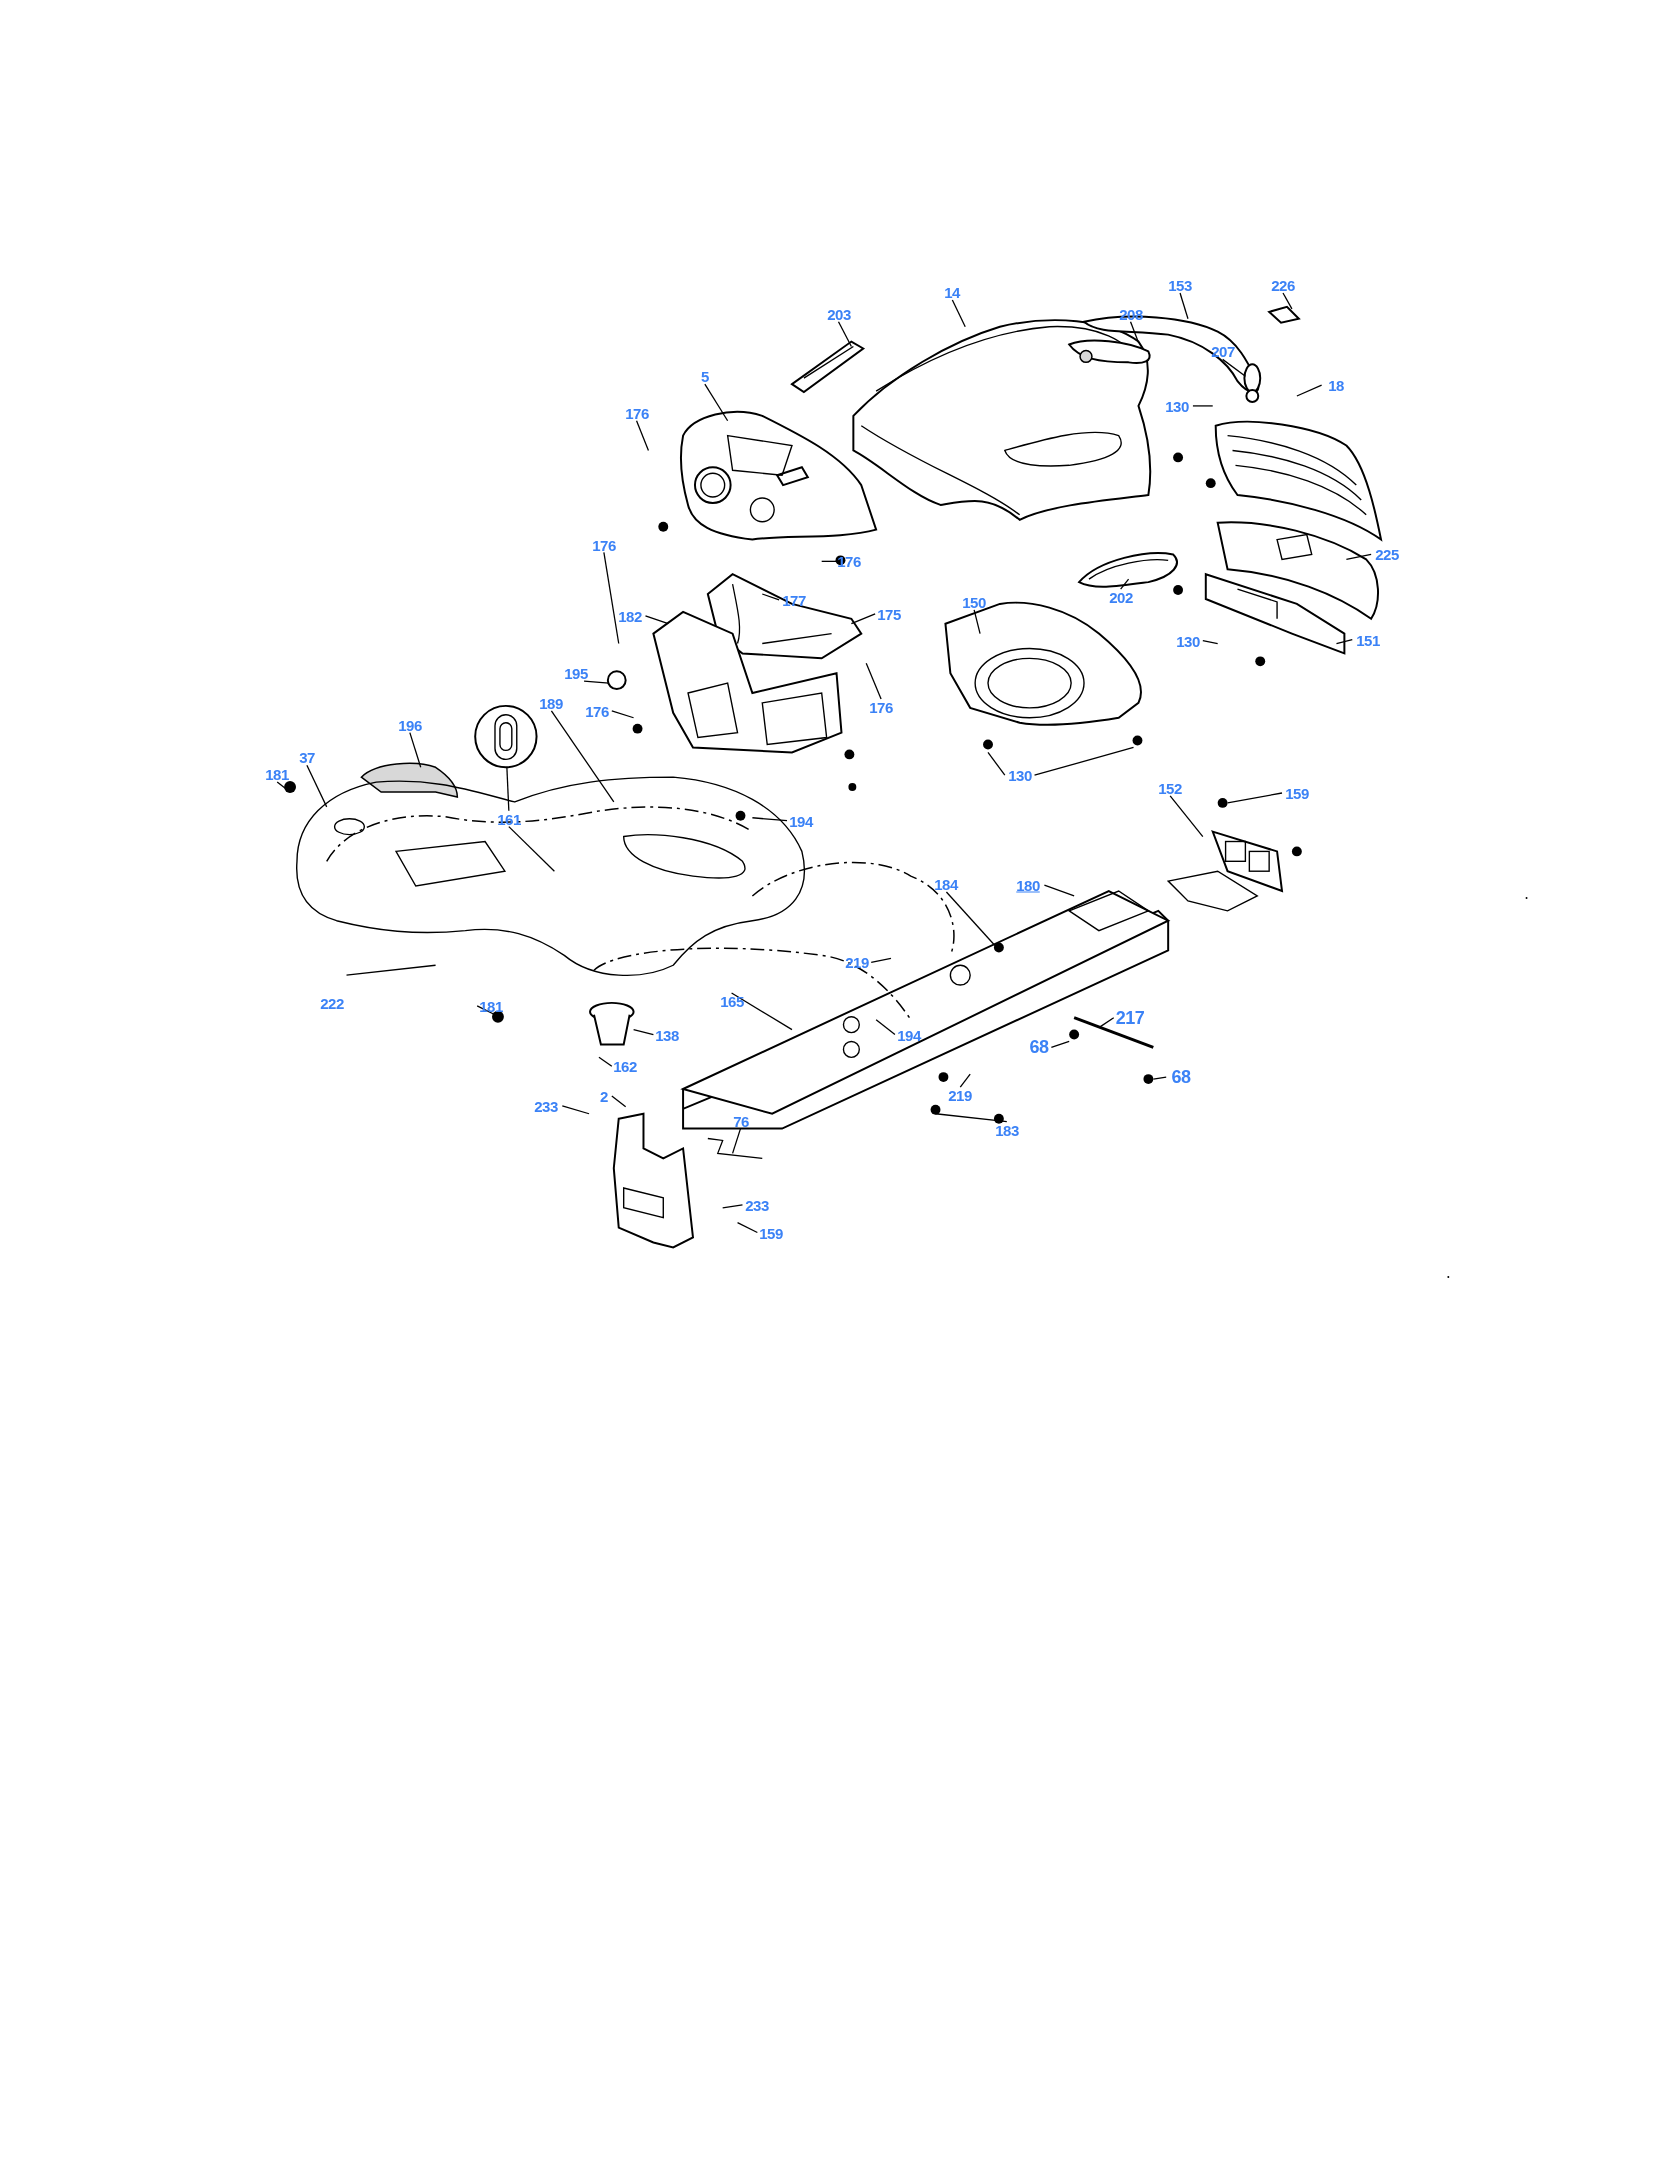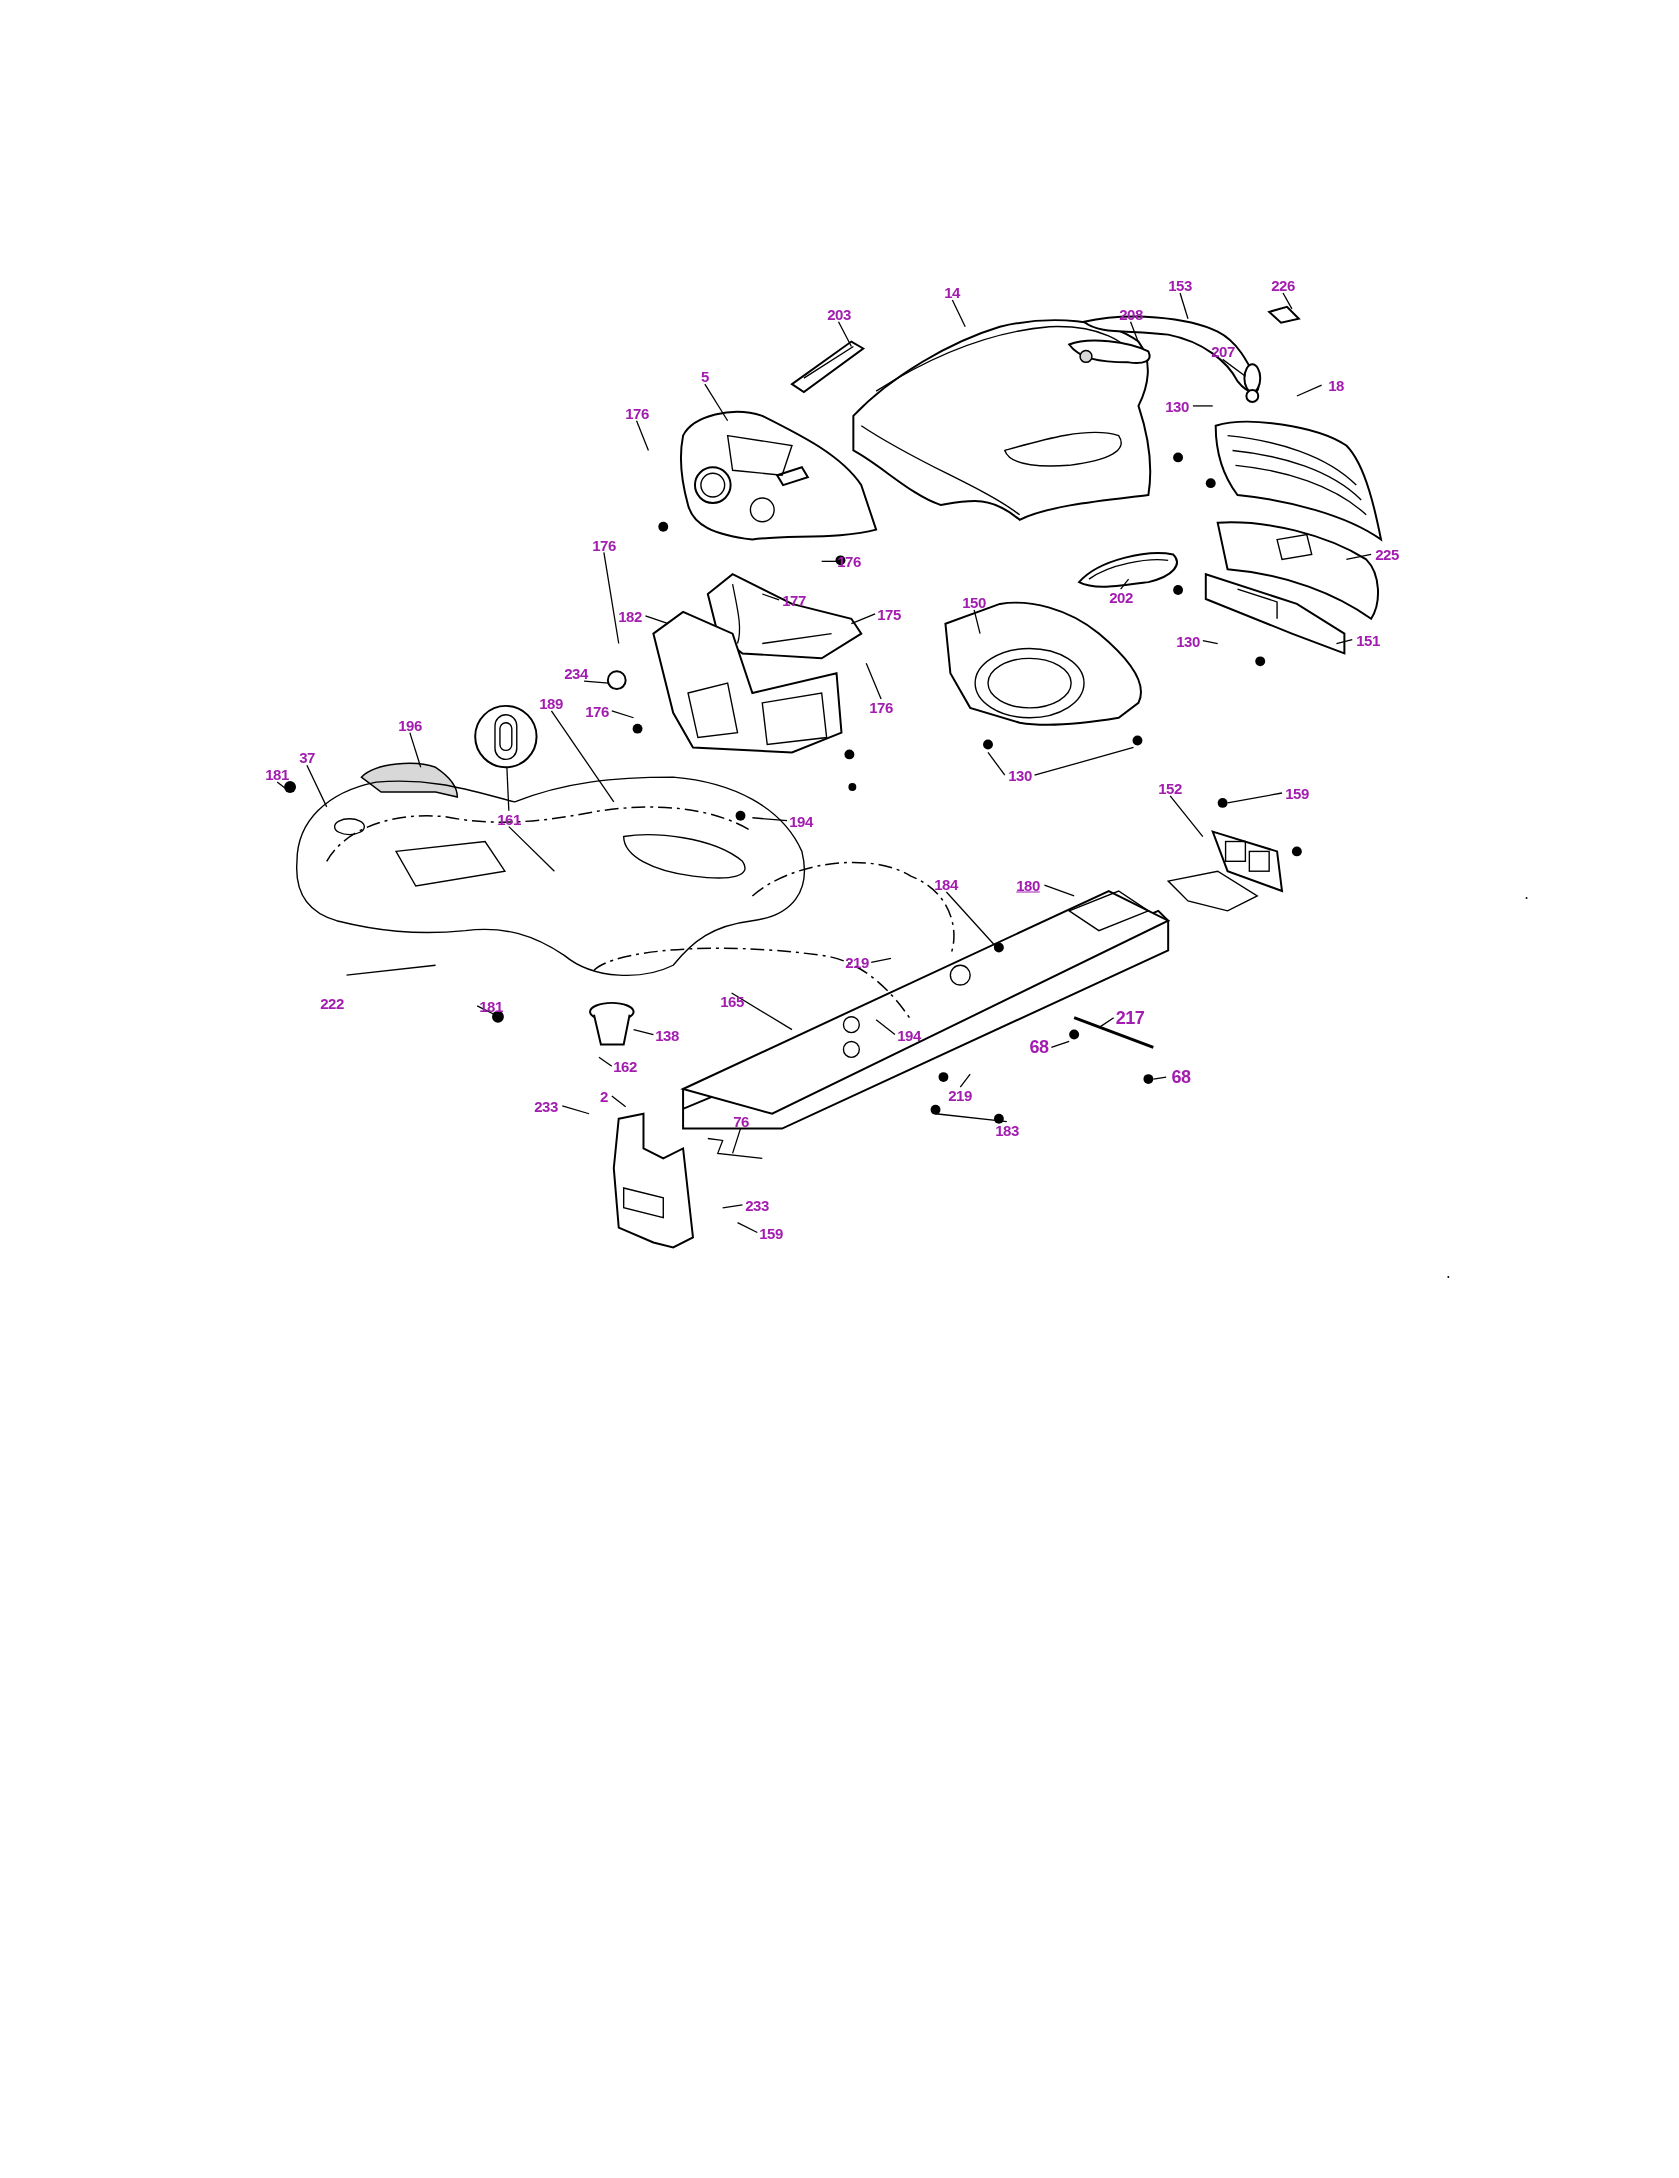--- a/index.html
+++ b/index.html
@@ -1,18 +1,18 @@
 <!DOCTYPE html>
 <html><head>
 <meta charset="utf-8">
 <style>
   html,body{margin:0;padding:0;background:#ffffff;}
   body{width:1679px;height:2178px;position:relative;overflow:hidden;font-family:"Liberation Sans",sans-serif;}
   #diagram{position:absolute;left:0;top:0;width:1679px;height:2178px;}
-  .lbl{position:absolute;font-family:"Liberation Sans",sans-serif;font-weight:bold;font-size:15px;color:#a21caf;line-height:1;white-space:nowrap;transform:translate(-50%,-50%);letter-spacing:-0.5px;}
+  .lbl{position:absolute;font-family:"Liberation Sans",sans-serif;font-weight:bold;font-size:15px;color:#3b82f6;line-height:1;white-space:nowrap;transform:translate(-50%,-50%);letter-spacing:-0.5px;}
   .lbl.big{font-size:18px;}
   svg .p{fill:#fff;stroke:#000;stroke-width:2;}
   svg .pt{fill:none;stroke:#000;stroke-width:1.4;}
   svg .d{fill:none;stroke:#000;stroke-width:1.5;stroke-dasharray:14 5 3 5;}
   svg .ld{fill:none;stroke:#000;stroke-width:1.3;}
   svg .k{fill:#000;}
   svg .g{fill:#d8d8d8;stroke:#000;stroke-width:1.5;}
 </style>
 </head>
 <body>
@@ -248,21 +248,21 @@
     <div class="lbl" style="left: 849px; top: 561px;">176</div>
     <div class="lbl" style="left: 604px; top: 545px;">176</div>
     <div class="lbl" style="left: 794px; top: 600px;">177</div>
     <div class="lbl" style="left: 889px; top: 614px;">175</div>
     <div class="lbl" style="left: 630px; top: 616px; text-align: center;">182</div>
     <div class="lbl" style="left: 1387px; top: 554px;">225</div>
     <div class="lbl" style="left: 1121px; top: 597px;">202</div>
     <div class="lbl" style="left: 974px; top: 602px;">150</div>
     <div class="lbl" style="left: 1188px; top: 641px;">130</div>
     <div class="lbl" style="left: 1368px; top: 640px;">151</div>
-    <div class="lbl" style="left: 576px; top: 673px;">234</div>
+    <div class="lbl" style="left: 576px; top: 673px;">195</div>
     <div class="lbl" style="left: 597px; top: 711px;">176</div>
     <div class="lbl" style="left: 881px; top: 707px;">176</div>
     <div class="lbl" style="left: 1020px; top: 775px;">130</div>
     <div class="lbl" style="left: 410px; top: 725px;">196</div>
     <div class="lbl" style="left: 509px; top: 819px;">161</div>
     <div class="lbl" style="left: 551px; top: 703px;">189</div>
     <div class="lbl" style="left: 277px; top: 774px;">181</div>
     <div class="lbl" style="left: 307px; top: 757px;">37</div>
     <div class="lbl" style="left: 801px; top: 821px;">194</div>
     <div class="lbl" style="left: 1170px; top: 788px;">152</div>

